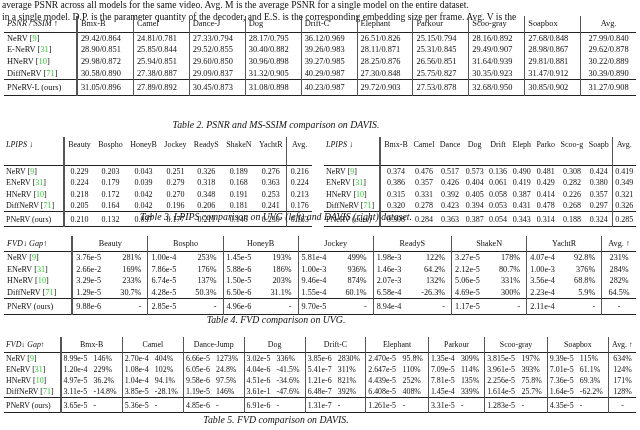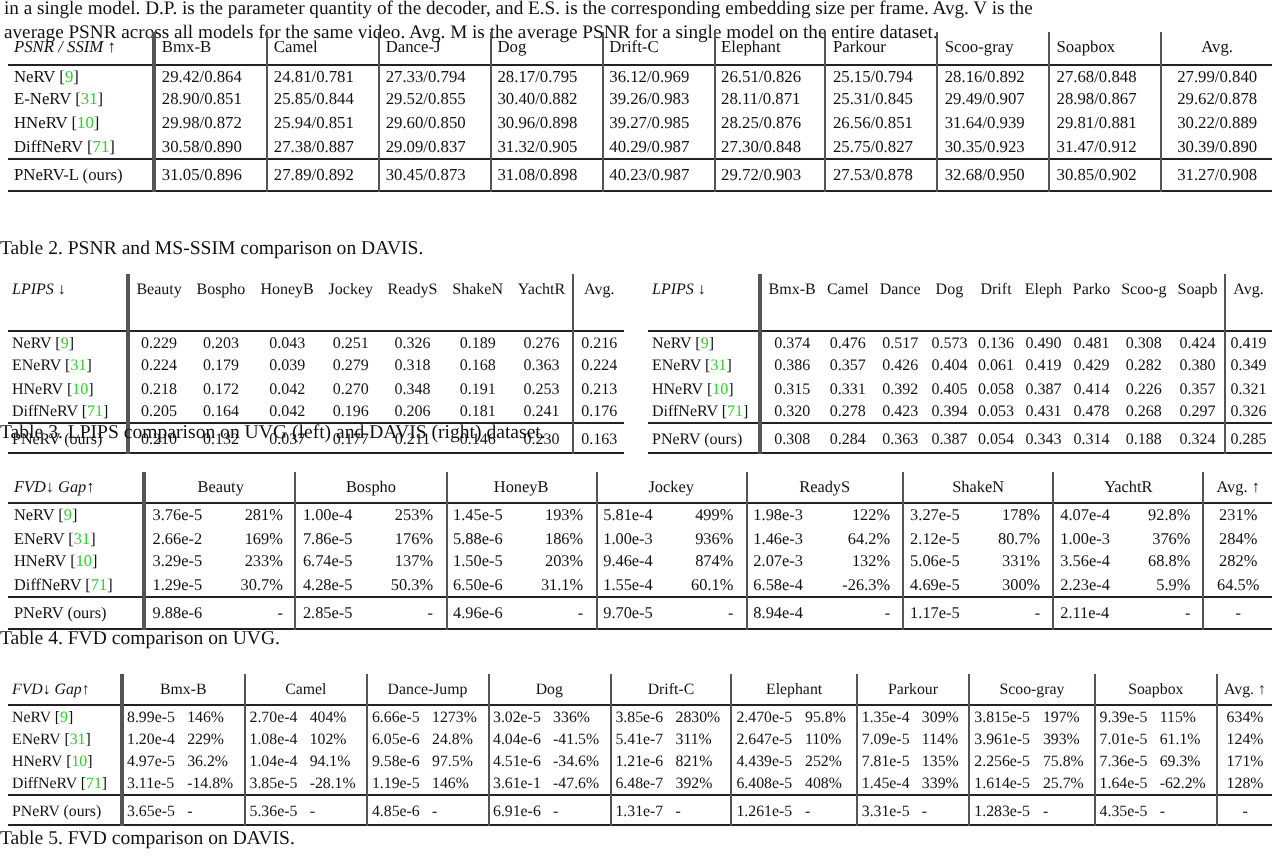--- a/index.html
+++ b/index.html
@@ -1,19 +1,19 @@
 <!DOCTYPE html>
 <html><head>
 <meta charset="utf-8">
 <style>
   * { box-sizing: border-box; margin: 0; padding: 0; }
   html, body { width: 640px; height: 430px; background: #fff; overflow: hidden; }
   body { font-family: "Liberation Serif", "DejaVu Serif", serif; color: #111; font-size: 8.2px; line-height: 1.15; position: relative; }
   .intro { position: absolute; left: 0; top: -1px; width: 640px; font-size: 9.6px; line-height: 11.5px; white-space: nowrap; padding-left: 2px; }
-  .caption { position: absolute; width: 552px; font-size: 9.8px; }
+  .caption { position: absolute; width: 552px; text-align: center; font-size: 9.8px; font-style: italic; }
   table { border-collapse: collapse; position: absolute; }
   td, th { font-weight: normal; white-space: nowrap; }
   .b { font-weight: normal; }
   .ref { color: #33cc33; }
   .hdr-i { font-style: italic; }
   .top-rule { border-bottom: 1.6px solid #222; }
   .bot-rule { border-bottom: 1.6px solid #222; }
   .dbl { border-left: 2.6px double #555; }
   .sgl { border-left: 0.8px solid #555; }
 
@@ -47,22 +47,22 @@
   #t5 thead th { text-align: center; padding-top: 3px; padding-bottom: 3px; }
   #t5 thead th.m { text-align: left; }
   #t5 td.g { text-align: left; padding-right: 3px; }
   #t5 td.avg { text-align: center; font-family: Liberation Serif, serif; }
   #t5 .ours td { padding-top: 3px; padding-bottom: 2px; }
 </style>
 </head>
 <body>
 
 <div class="intro">
+  <div>average PSNR across all models for the same video. Avg. M is the average PSNR for a single model on the entire dataset.</div>
   <div>in a single model. D.P. is the parameter quantity of the decoder, and E.S. is the corresponding embedding size per frame. Avg. V is the</div>
-  <div>average PSNR across all models for the same video. Avg. M is the average PSNR for a single model on the entire dataset.</div>
 </div>
 
 <table id="t2">
   <thead>
     <tr class="top-rule">
       <th class="hdr-i">PSNR / SSIM ↑</th>
       <th class="dbl">Bmx-B</th>
       <th class="sgl">Camel</th>
       <th class="sgl">Dance-J</th>
       <th class="sgl">Dog</th>

